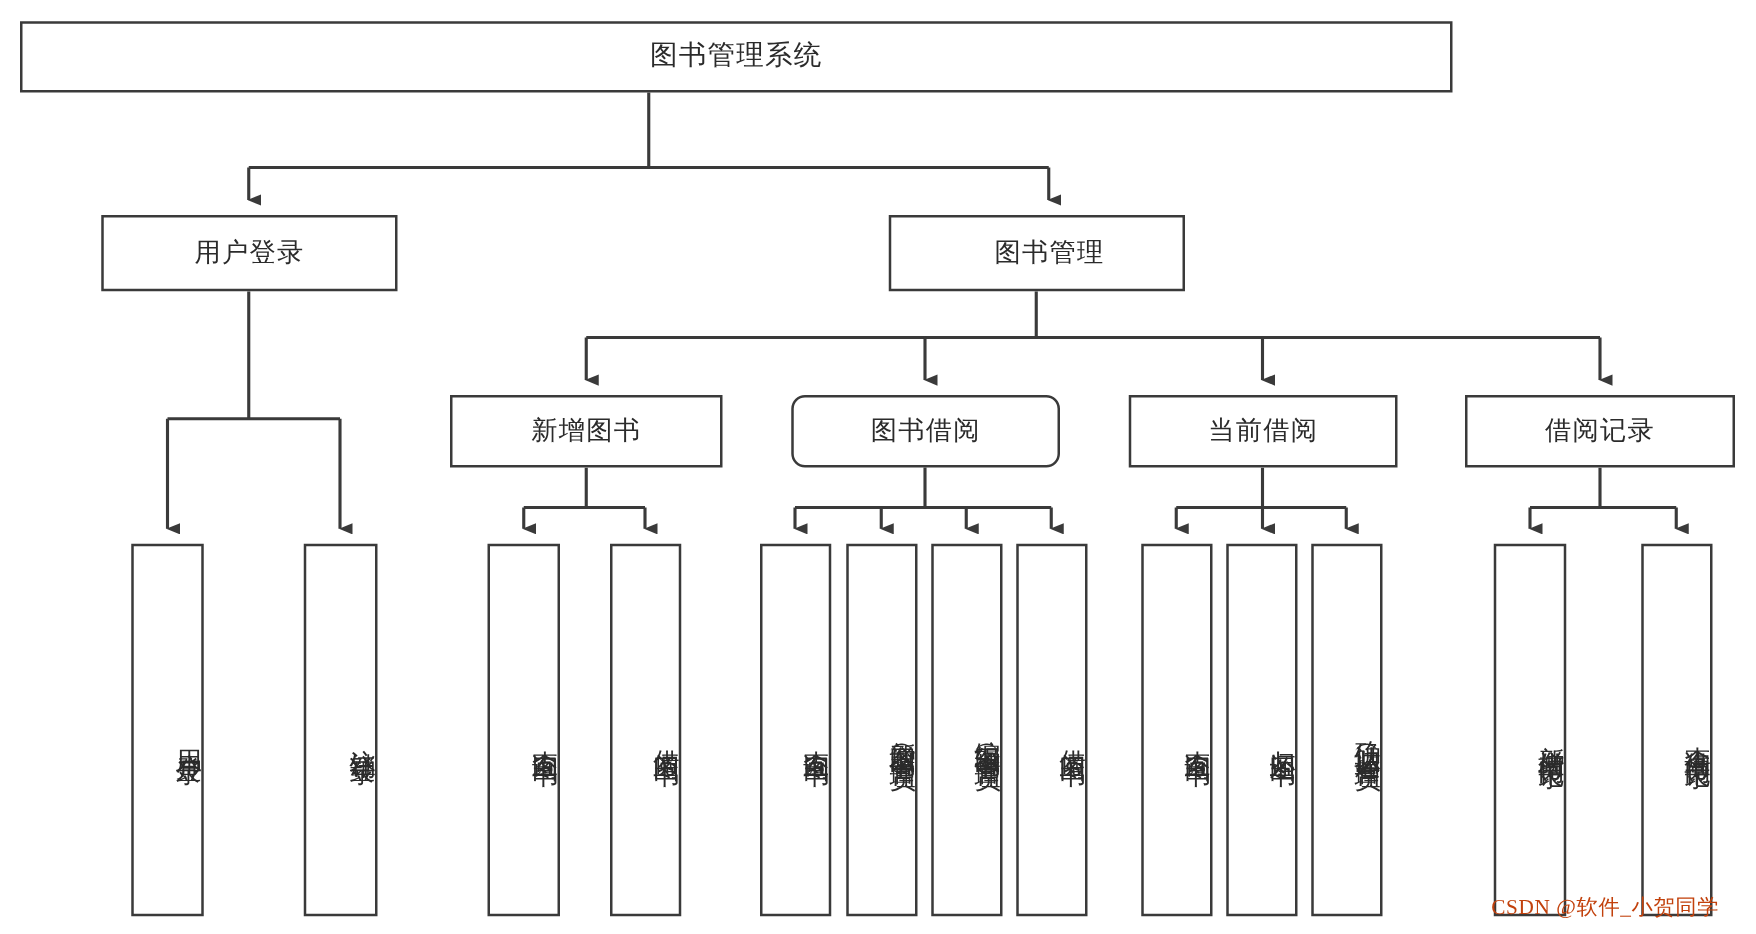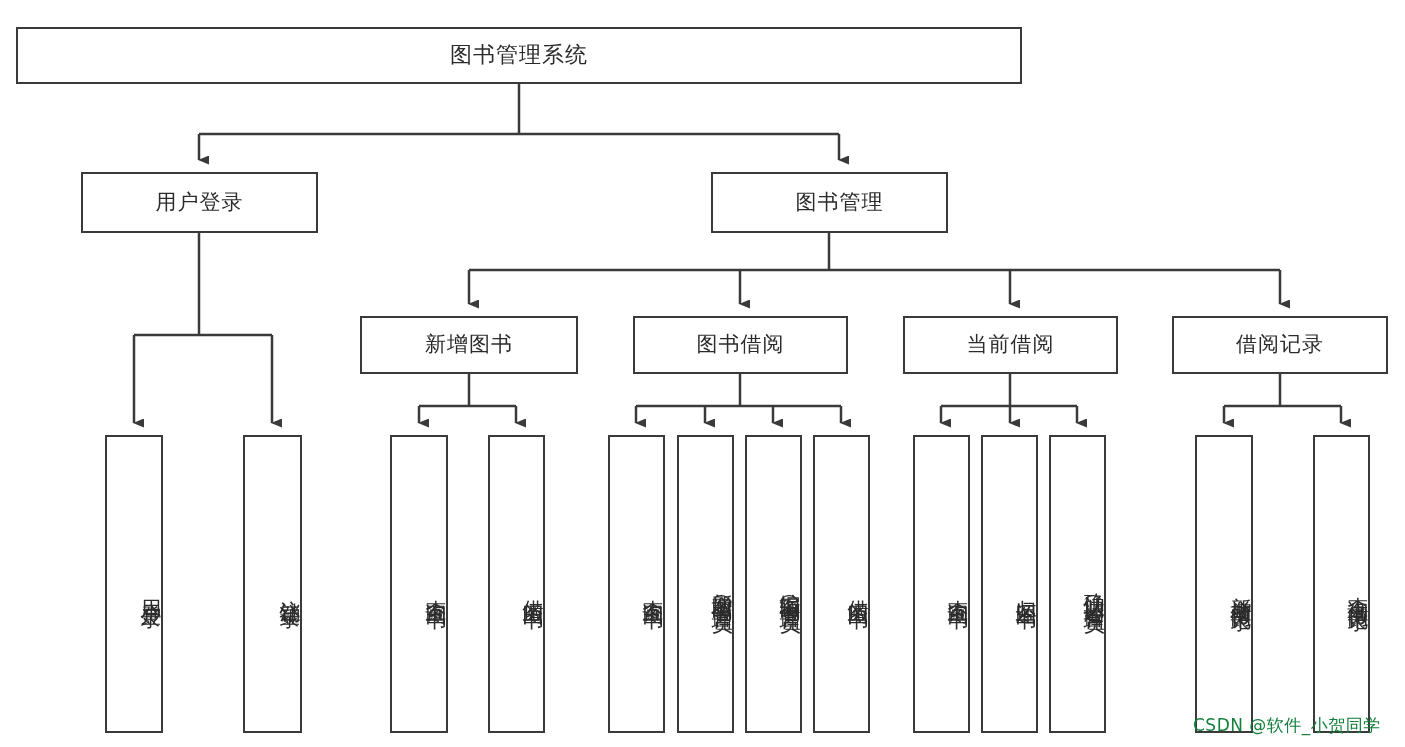--- a/index.html
+++ b/index.html
@@ -47,24 +47,25 @@
     line-height: 1;
     padding-top: 10px;
     align-items: flex-start;
     justify-content: center;
   }
   .node.root {
     font-size: 22px;
   }
   .watermark {
     position: absolute;
-    color: #15803d;
+    color: #c2410c;
     font-size: 17px;
     white-space: nowrap;
     letter-spacing: 0.5px;
+    font-family: Liberation Serif, serif;
   }
 </style>
 </head>
 <body>
 
 <div id="canvas">
 
   <svg id="wires" viewBox="0 0 1405 747" xmlns="http://www.w3.org/2000/svg">
     <defs>
       <marker id="arrowhead" markerWidth="9" markerHeight="11" refX="4.5" refY="10" orient="auto" markerUnits="userSpaceOnUse">
@@ -108,27 +109,27 @@
       <path d="M1010,406 L1010,423" marker-end="url(#arrowhead)"></path>
       <path d="M1077,406 L1077,423" marker-end="url(#arrowhead)"></path>
 
       <path d="M1280,374 L1280,406"></path>
       <path d="M1224,406 L1341,406"></path>
       <path d="M1224,406 L1224,423" marker-end="url(#arrowhead)"></path>
       <path d="M1341,406 L1341,423" marker-end="url(#arrowhead)"></path>
     </g>
   </svg>
 
-  <div class="node horiz root" style="left: 16px; top: 27px; width: 1006px; height: 57px;">图书管理系统</div>
+  <div class="node horiz root" style="left: 16px; top: 17px; width: 1146px; height: 57px;">图书管理系统</div>
 
   <div class="node horiz" style="left: 81px; top: 172px; width: 237px; height: 61px;">用户登录</div>
   <div class="node horiz" style="left: 711px; top: 172px; width: 237px; height: 61px; padding-left: 20px;">图书管理</div>
 
   <div class="node horiz" style="left: 360px; top: 316px; width: 218px; height: 58px;">新增图书</div>
-  <div class="node horiz" style="left: 633px; top: 316px; width: 215px; height: 58px;">图书借阅</div>
+  <div class="node horiz" style="left: 633px; top: 316px; width: 215px; height: 58px; border-radius: 11px;">图书借阅</div>
   <div class="node horiz" style="left: 1172px; top: 316px; width: 216px; height: 58px;">借阅记录</div>
   <div class="node horiz" style="left: 903px; top: 316px; width: 215px; height: 58px;">当前借阅</div>
 
   <div class="node vert" style="left: 105px; top: 435px; width: 58px; height: 298px;">用户登录</div>
   <div class="node vert" style="left: 243px; top: 435px; width: 59px; height: 298px;">注销登录</div>
   <div class="node vert" style="left: 390px; top: 435px; width: 58px; height: 298px;">查询图书</div>
   <div class="node vert" style="left: 488px; top: 435px; width: 57px; height: 298px;">借阅图书</div>
   <div class="node vert" style="left: 608px; top: 435px; width: 57px; height: 298px;">查询图书</div>
   <div class="node vert" style="left: 677px; top: 435px; width: 57px; height: 298px;">新增图书（管理员）</div>
   <div class="node vert" style="left: 745px; top: 435px; width: 57px; height: 298px;">编辑图书（管理员）</div>

